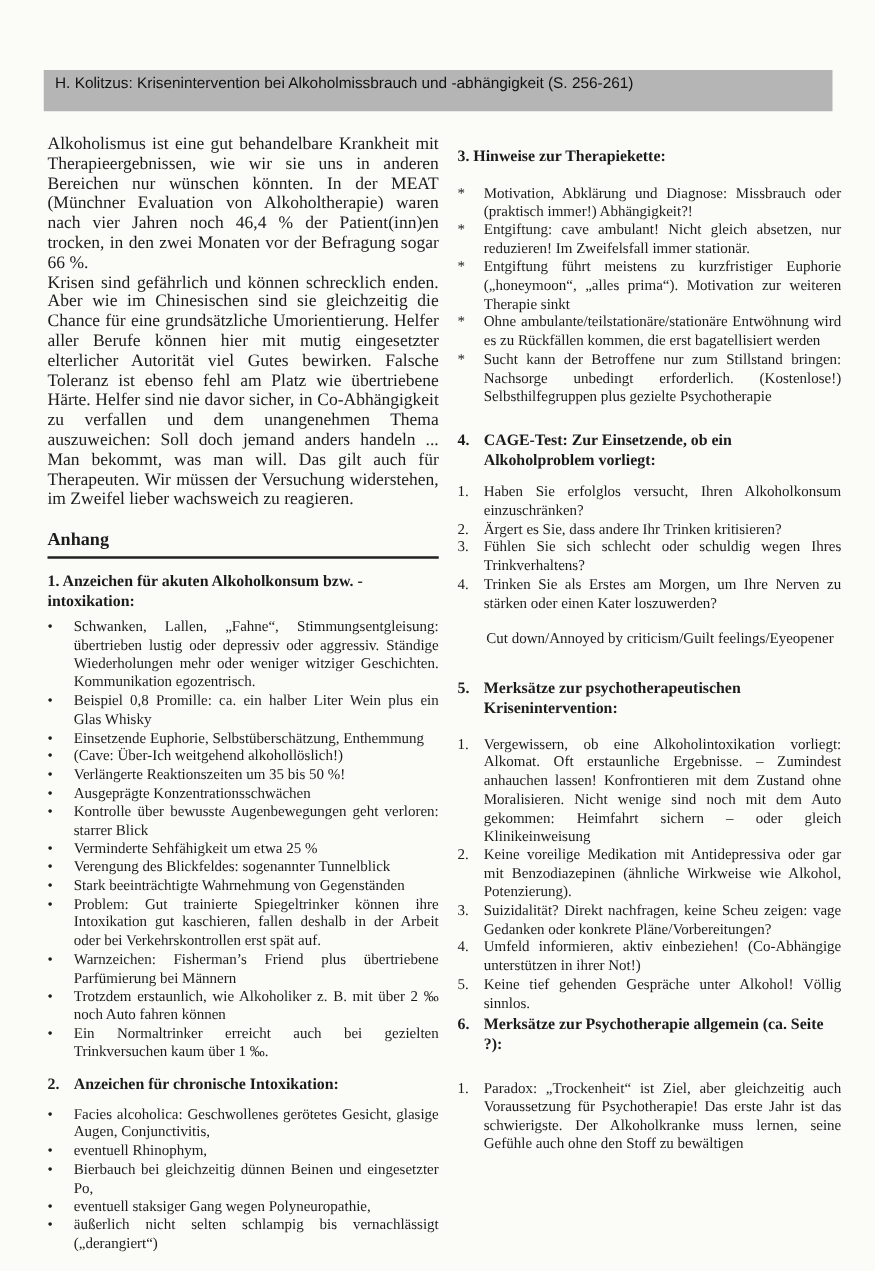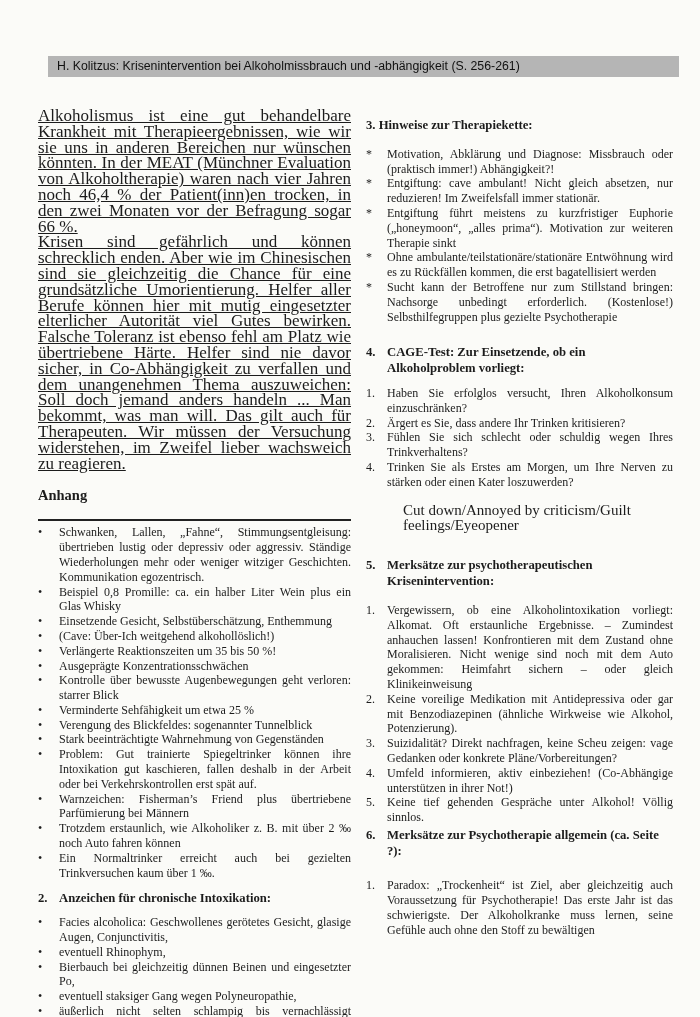--- a/index.html
+++ b/index.html
@@ -6,65 +6,65 @@
   body{
     width:700px;height:1017px;
     background:#fbfbf8;
     font-family:"Liberation Serif", serif;
     color:#1c1c1c;
     position:relative;
     overflow:hidden;
   }
   .page{position:absolute;inset:0;}
   .header-bar{
-    position:absolute;left:48px;top:56px;width:631px;height:21px;
+    position:absolute;left:35px;top:56px;width:631px;height:33px;
     background:#b5b5b5;
     font-family:"Liberation Sans", sans-serif;
     font-size:12.3px;line-height:21px;
     color:#111;
     padding-left:9px;box-sizing:border-box;
     white-space:nowrap;overflow:hidden;
   }
   .col{position:absolute;top:100px;}
   .col-left{left:38px;width:313px;}
   .col-right{left:366px;width:307px;}
 
   .doc-title{
     margin:0;padding:0 0 5px 0;
     font-size:17px;line-height:23px;font-weight:bold;
     border-bottom:2.5px solid #222;
   }
   .doc-title .tl1{display:block;text-align:justify;text-align-last:justify;}
   .doc-title .tl2{display:block;}
 
-  p.body{margin:8px 0 0 0;font-size:17px;line-height:15.8px;text-align:justify;text-decoration:underline;}
+  p.body{margin:8px 0 0 0;font-size:14px;line-height:15.8px;text-align:justify;}
   p.body + p.body{margin-top:0;}
 
   .anhang{
-    margin:15px 0 0 0;padding:0 0 14px 0;
+    margin:15px 0 0 0;padding:0 0 3px 0;
     font-size:14.5px;line-height:19px;font-weight:bold;
     border-bottom:2.5px solid #222;
   }
 
   .sec-h{margin:11px 0 0 0;font-size:12.7px;line-height:15.8px;font-weight:bold;}
   .sec-h.hang{display:flex;}
   .sec-h .num{flex:0 0 21px;}
   .sec-h .htx{flex:1;}
 
   .list{margin:4px 0 0 0;}
   .list.gap{margin-top:8px;}
   .li{display:flex;font-size:12px;line-height:14.8px;}
   .li .mk{flex:0 0 21px;}
   .li .tx{flex:1;text-align:justify;font-family:Liberation Serif, serif;}
 
   .col-right .sec-h.first{margin-top:18px;}
   .col-right .list.star{margin-top:13px;line-height:15.2px;}
   .col-right .sec-h.s4{margin-top:21px;}
   .col-right .list.n4{margin-top:9px;}
-  .note{margin:13px 0 0 37px;font-size:15px;line-height:15.4px;}
+  .note{margin:13px 0 0 23px;font-size:12px;line-height:15.4px;}
   .col-right .sec-h.s5{margin-top:25px;}
   .col-right .list.n5{margin-top:13px;}
   .col-right .sec-h.s6{margin-top:3px;}
   .col-right .list.n6{margin-top:19px;}
 </style>
 </head>
 <body>
 
 <div class="page">
 
@@ -72,35 +72,36 @@
     <span>H. Kolitzus: Krisenintervention bei Alkoholmissbrauch und -abhängigkeit (S. 256-261)</span>
   </div>
 
   <div class="col col-left">
 
     <p class="body">Alkoholismus ist eine gut behandelbare Krankheit mit Therapieergebnissen, wie wir sie uns in anderen Bereichen nur wünschen könnten. In der MEAT (Münchner Evaluation von Alkoholtherapie) waren nach vier Jahren noch 46,4 % der Patient(inn)en trocken, in den zwei Monaten vor der Befragung sogar 66 %.</p>
     <p class="body">Krisen sind gefährlich und können schrecklich enden. Aber wie im Chinesischen sind sie gleichzeitig die Chance für eine grundsätzliche Umorientierung. Helfer aller Berufe können hier mit mutig eingesetzter elterlicher Autorität viel Gutes bewirken. Falsche Toleranz ist ebenso fehl am Platz wie übertriebene Härte. Helfer sind nie davor sicher, in Co-Abhängigkeit zu verfallen und dem unangenehmen Thema auszuweichen: Soll doch jemand anders handeln ... Man bekommt, was man will. Das gilt auch für Therapeuten. Wir müssen der Versuchung widerstehen, im Zweifel lieber wachsweich zu reagieren.</p>
 
     <h2 class="anhang">Anhang</h2>
 
+    <h3 class="sec-h">1. Anzeichen für akuten Alkoholkonsum bzw. -intoxikation:</h3>
     <div class="list">
 
         <div class="li">
           <span class="mk">•</span>
           <span class="tx">Schwanken, Lallen, „Fahne“, Stimmungsentgleisung: übertrieben lustig oder depressiv oder aggressiv. Ständige Wiederholungen mehr oder weniger witziger Geschichten. Kommunikation egozentrisch.</span>
         </div>
 
         <div class="li">
           <span class="mk">•</span>
           <span class="tx">Beispiel 0,8 Promille: ca. ein halber Liter Wein plus ein Glas Whisky</span>
         </div>
 
         <div class="li">
           <span class="mk">•</span>
-          <span class="tx">Einsetzende Gesicht, Selbstüberschätzung, Enthemmung</span>
+          <span class="tx">Einsetzende Euphorie, Selbstüberschätzung, Enthemmung</span>
         </div>
 
         <div class="li">
           <span class="mk">•</span>
           <span class="tx">(Cave: Über-Ich weitgehend alkohollöslich!)</span>
         </div>
 
         <div class="li">
           <span class="mk">•</span>
           <span class="tx">Verlängerte Reaktionszeiten um 35 bis 50 %!</span>

